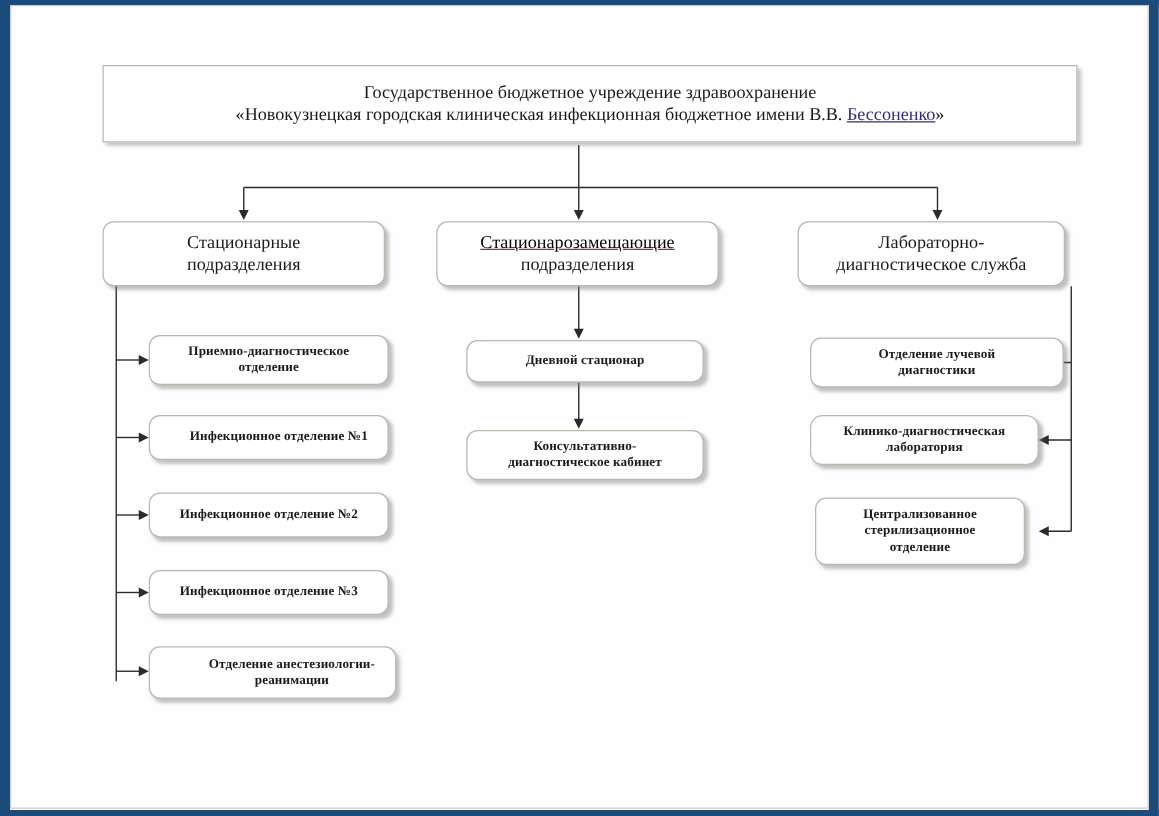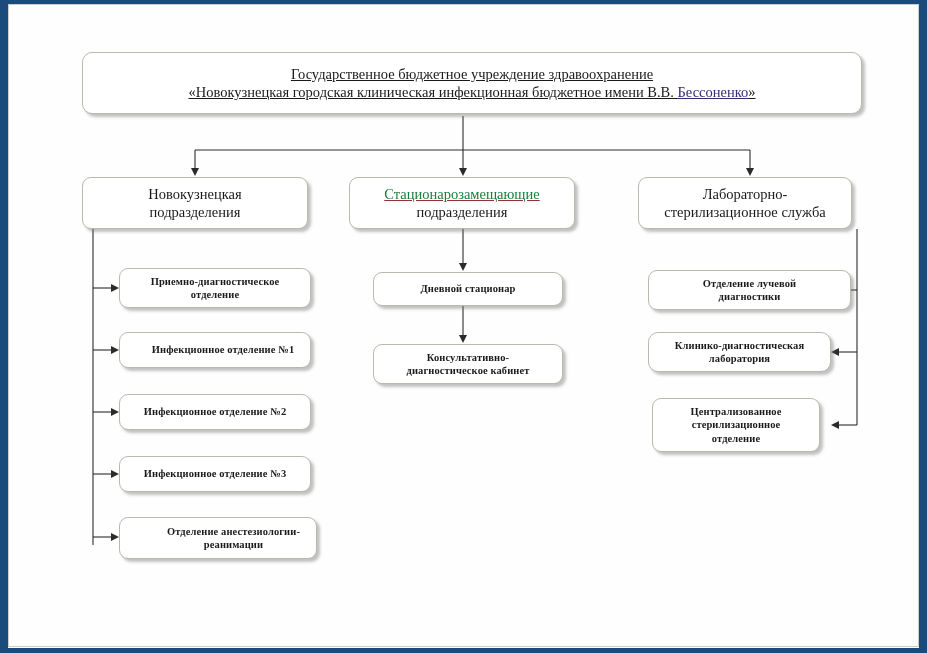--- a/index.html
+++ b/index.html
@@ -148,47 +148,47 @@
 
       <polygon points="463,271 459,263 467,263"></polygon>
       <polygon points="463,343 459,335 467,335"></polygon>
 
       <polygon points="831,290 839,286 839,294"></polygon>
       <polygon points="831,352 839,348 839,356"></polygon>
       <polygon points="831,425 839,421 839,429"></polygon>
     </g>
   </svg>
 
-  <div class="node node-title" style="left:82px; top:52px; width:780px; height:62px; border-radius:10px;text-decoration:underline;">
+  <div class="node node-title" style="left:82px; top:52px; width:780px; height:62px; border-radius:0;">
     <div>
       <div>Государственное бюджетное учреждение здравоохранение</div>
       <div>
         <span>«Новокузнецкая городская клиническая инфекционная бюджетное имени В.В. </span><span class="u-link" style="color:#3a2a7a;">Бессоненко</span><span>»</span>
       </div>
     </div>
   </div>
 
   <div class="node node-lvl2" style="left:82px; top:177px; width:226px; height:52px;">
     <div>
-      <div>Новокузнецкая</div>
+      <div>Стационарные</div>
       <div>подразделения</div>
     </div>
   </div>
 
   <div class="node node-lvl2" style="left:349px; top:177px; width:226px; height:52px;">
     <div>
-      <div class="underline-red" style="color:#15803d;">Стационарозамещающие</div>
+      <div class="underline-red" style="color:#000000;">Стационарозамещающие</div>
       <div>подразделения</div>
     </div>
   </div>
 
   <div class="node node-lvl2" style="left:638px; top:177px; width:214px; height:52px;">
     <div>
       <div>Лабораторно-</div>
-      <div>стерилизационное служба</div>
+      <div>диагностическое служба</div>
     </div>
   </div>
 
   <div class="node node-leaf" style="left:119px; top:268px; width:192px; height:40px;">
     <div>
       <div>Приемно-диагностическое</div>
       <div>отделение</div>
     </div>
   </div>
 

